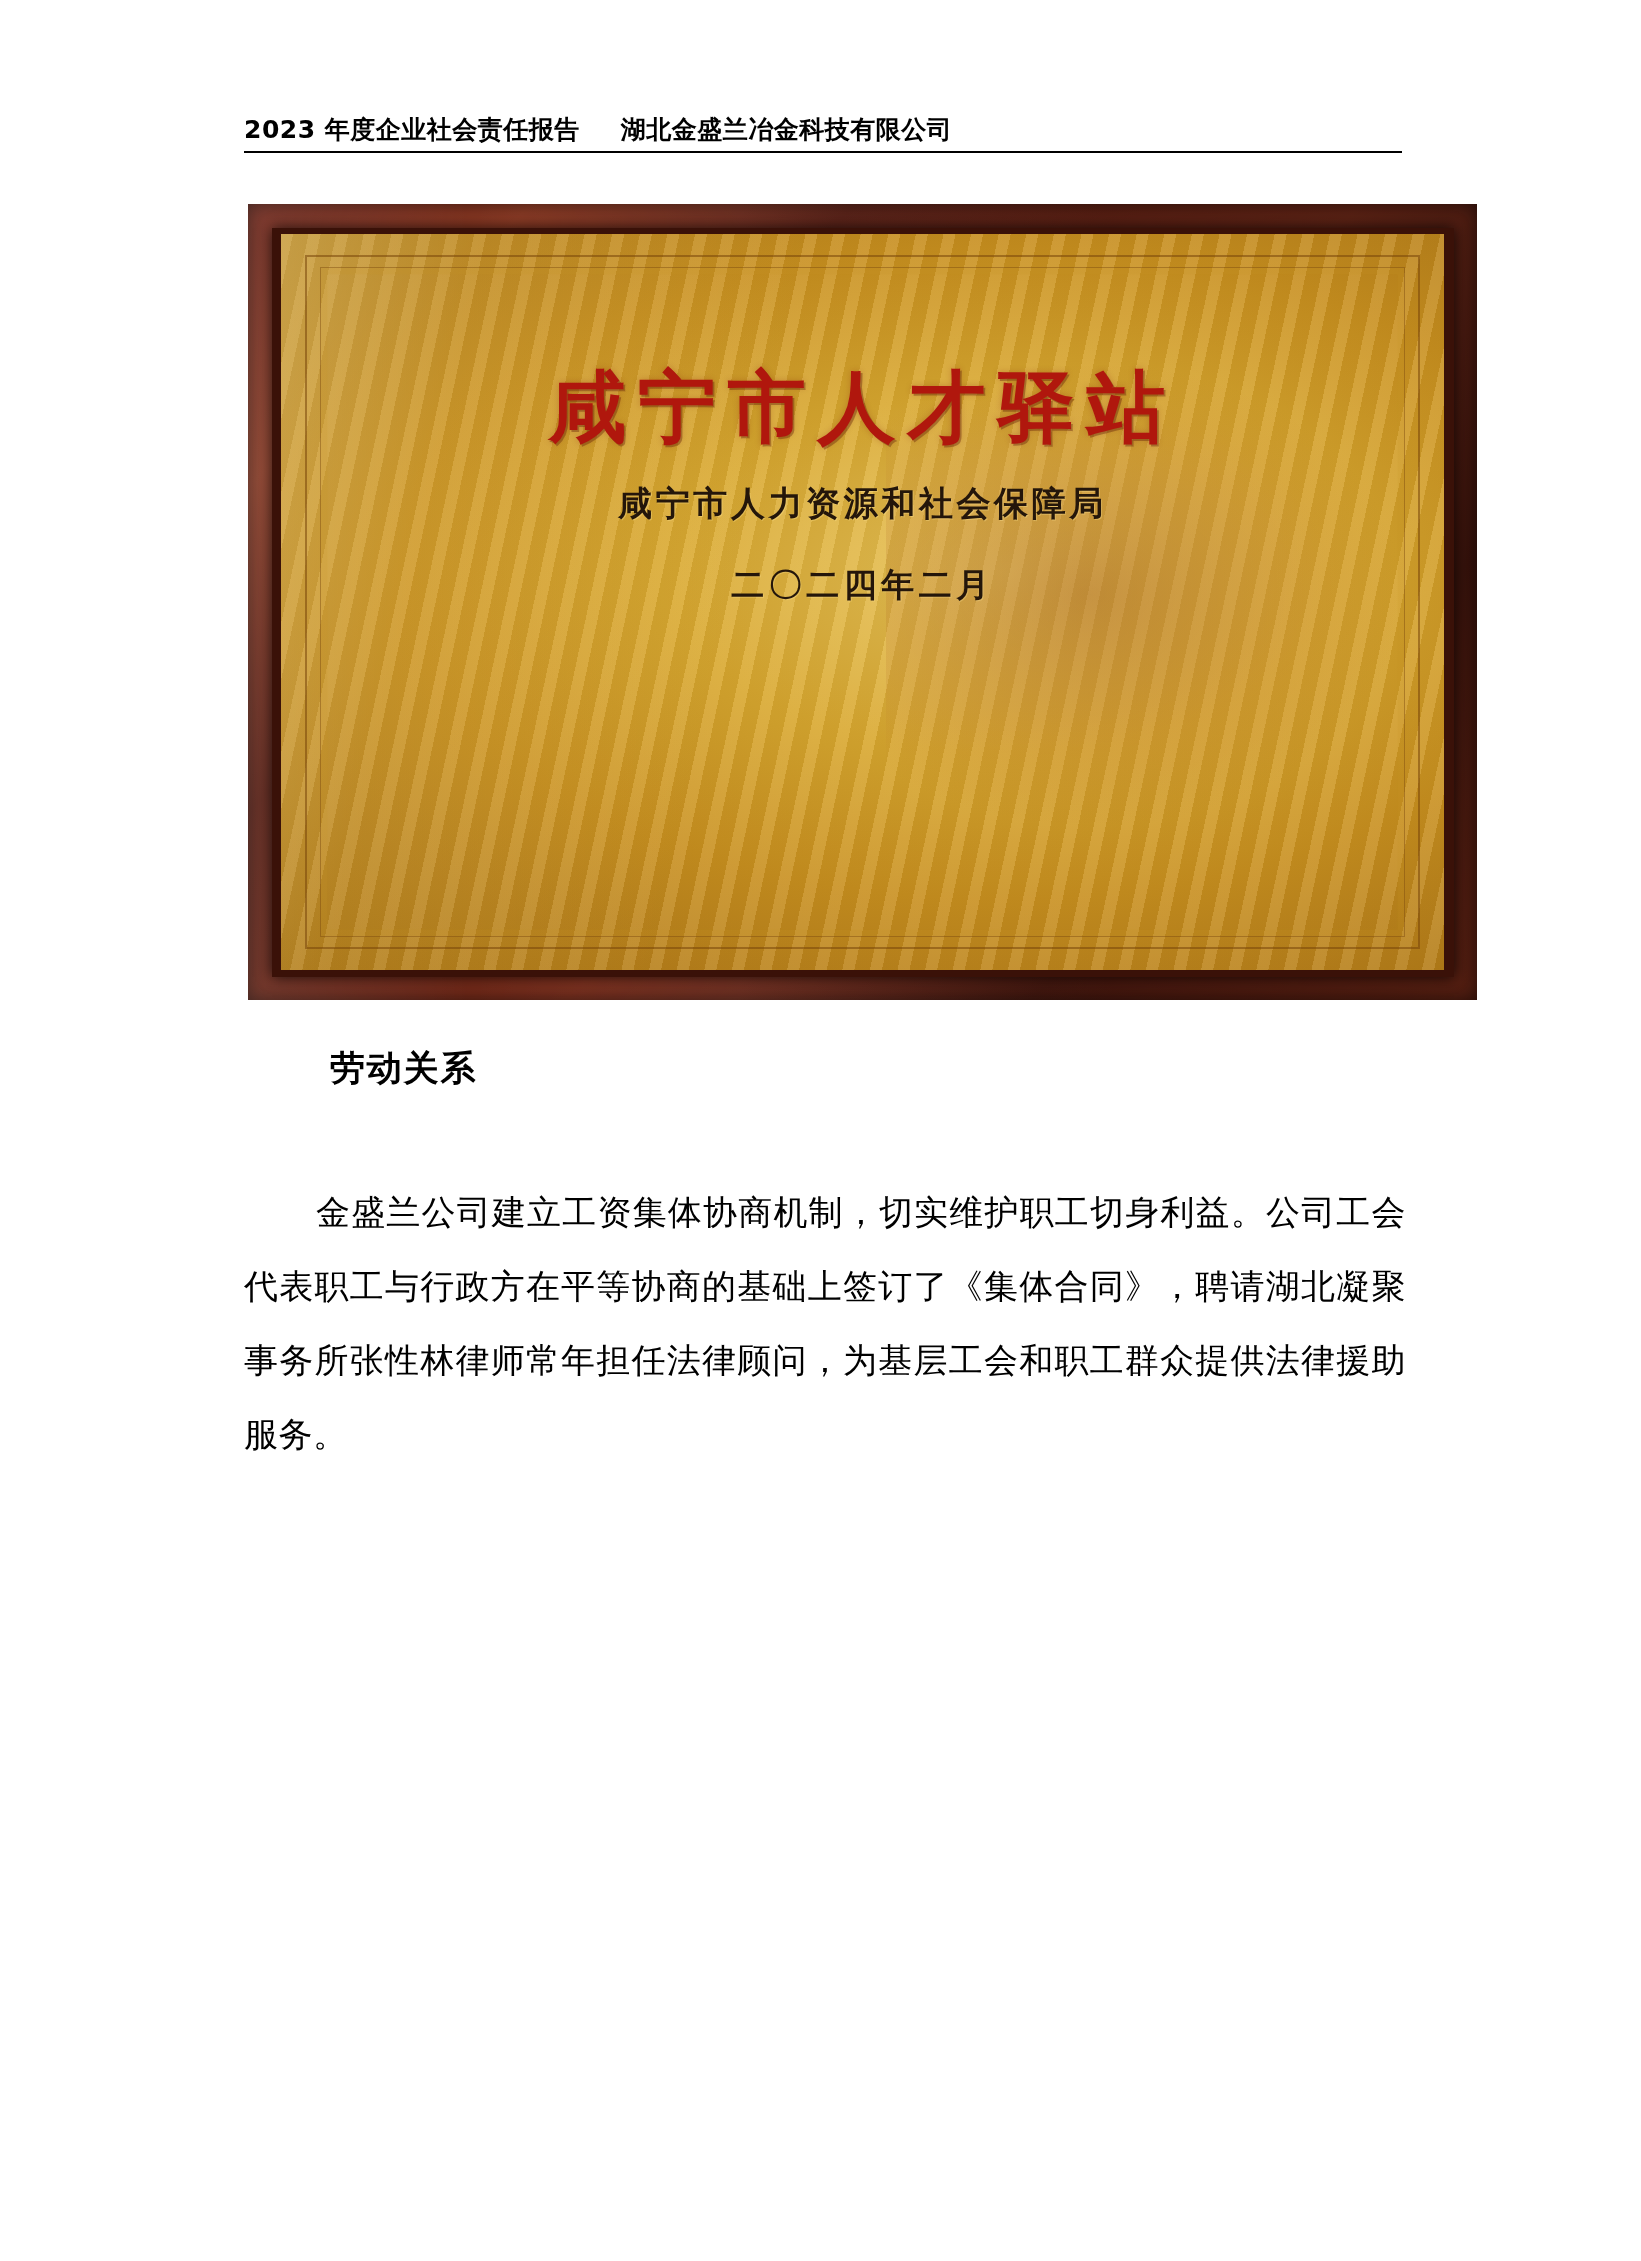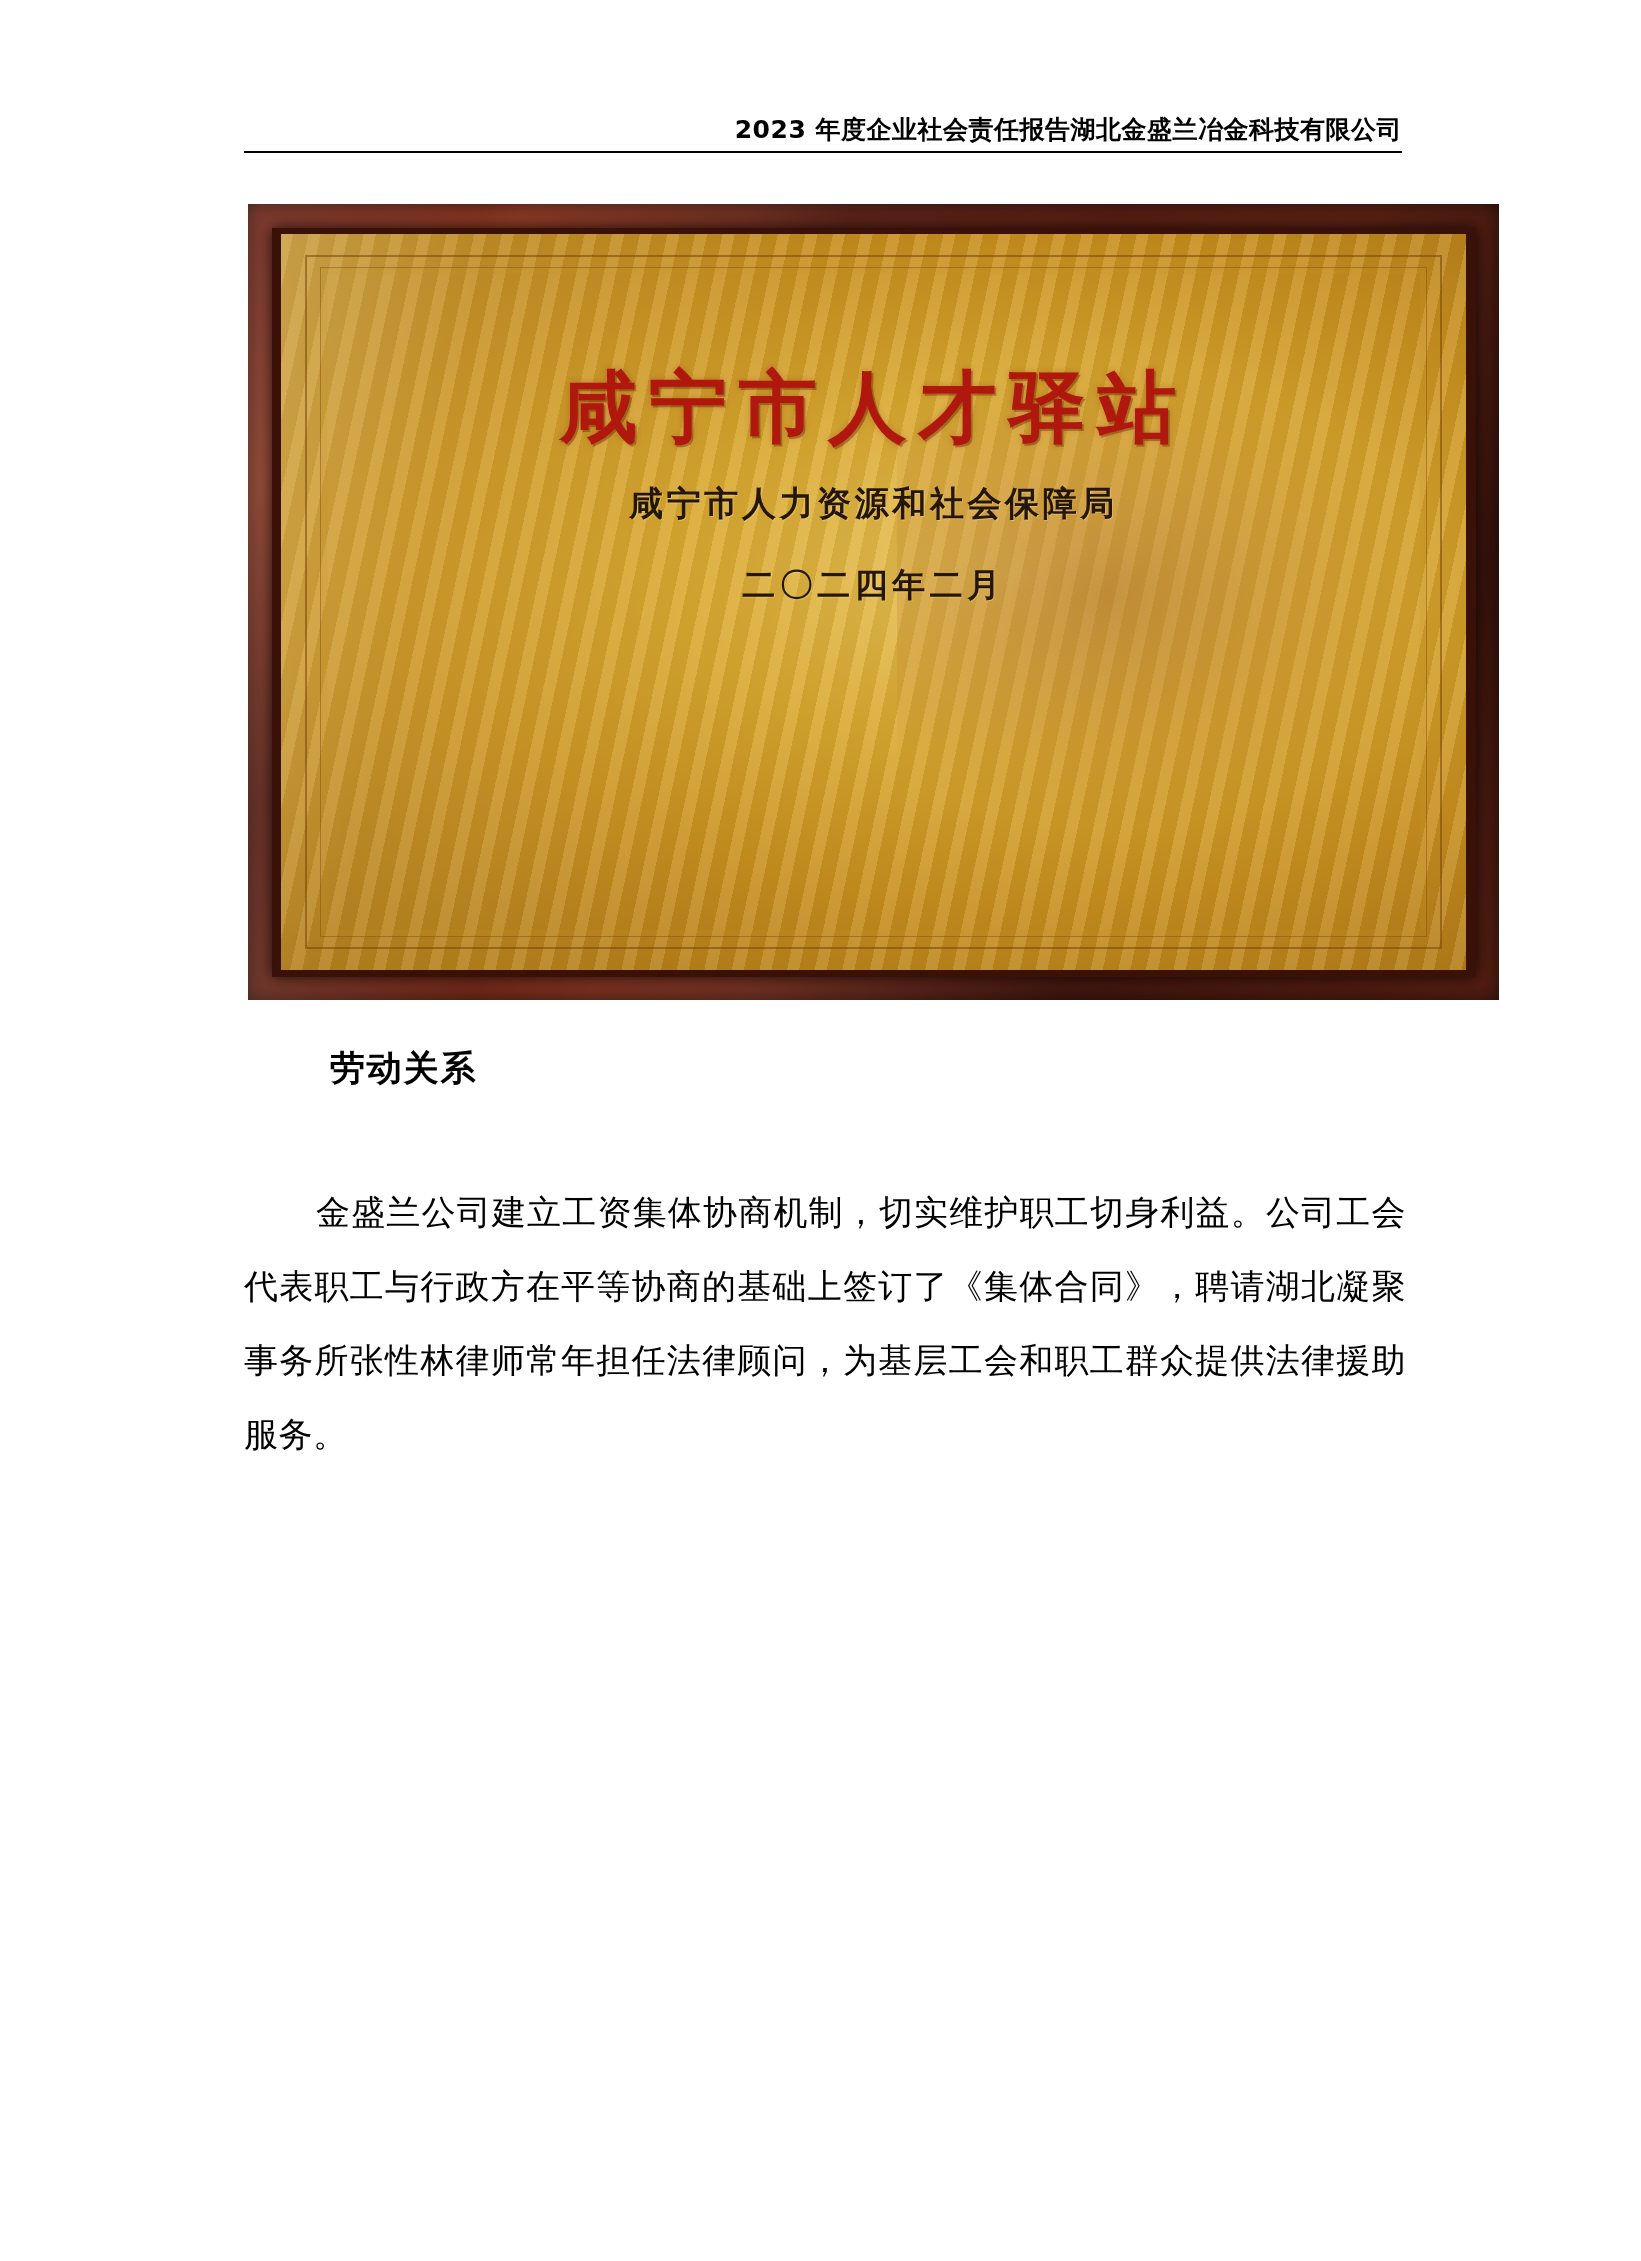--- a/index.html
+++ b/index.html
@@ -20,45 +20,45 @@
     inset: 0;
     padding: 0;
   }
   
   .header {
     position: absolute;
     top: 113px;
     left: 244px;
     width: 1158px;
     display: flex;
-    justify-content: flex-end;
+    justify-content: flex-start;
     align-items: baseline;
     font-size: 25px;
     font-family: "DejaVu Sans", sans-serif;
     font-weight: 700;
     letter-spacing: 0.5px;
+    gap: 41px;
   }
   .header-left { white-space: nowrap; }
   .header-right { white-space: nowrap; }
   .header-rule {
     position: absolute;
     top: 151px;
     left: 244px;
     width: 1158px;
     height: 1.8px;
     background: #000000;
   }
   
   .figure {
     position: absolute;
     top: 204px;
     left: 248px;
     width: 1229px;
     height: 796px;
-    padding-left: 22px;
   }
   .plaque-frame {
     position: absolute;
     inset: 0;
     background: linear-gradient(135deg, #6e2418 0%, #8b3a24 14%, #5a1d12 30%, #7b2e1c 55%, #4e1a10 78%, #7a2c19 100%);
     box-shadow: inset 0 0 18px rgba(0,0,0,0.6);
   }
   .plaque-frame::after {
     content: "";
     position: absolute;

